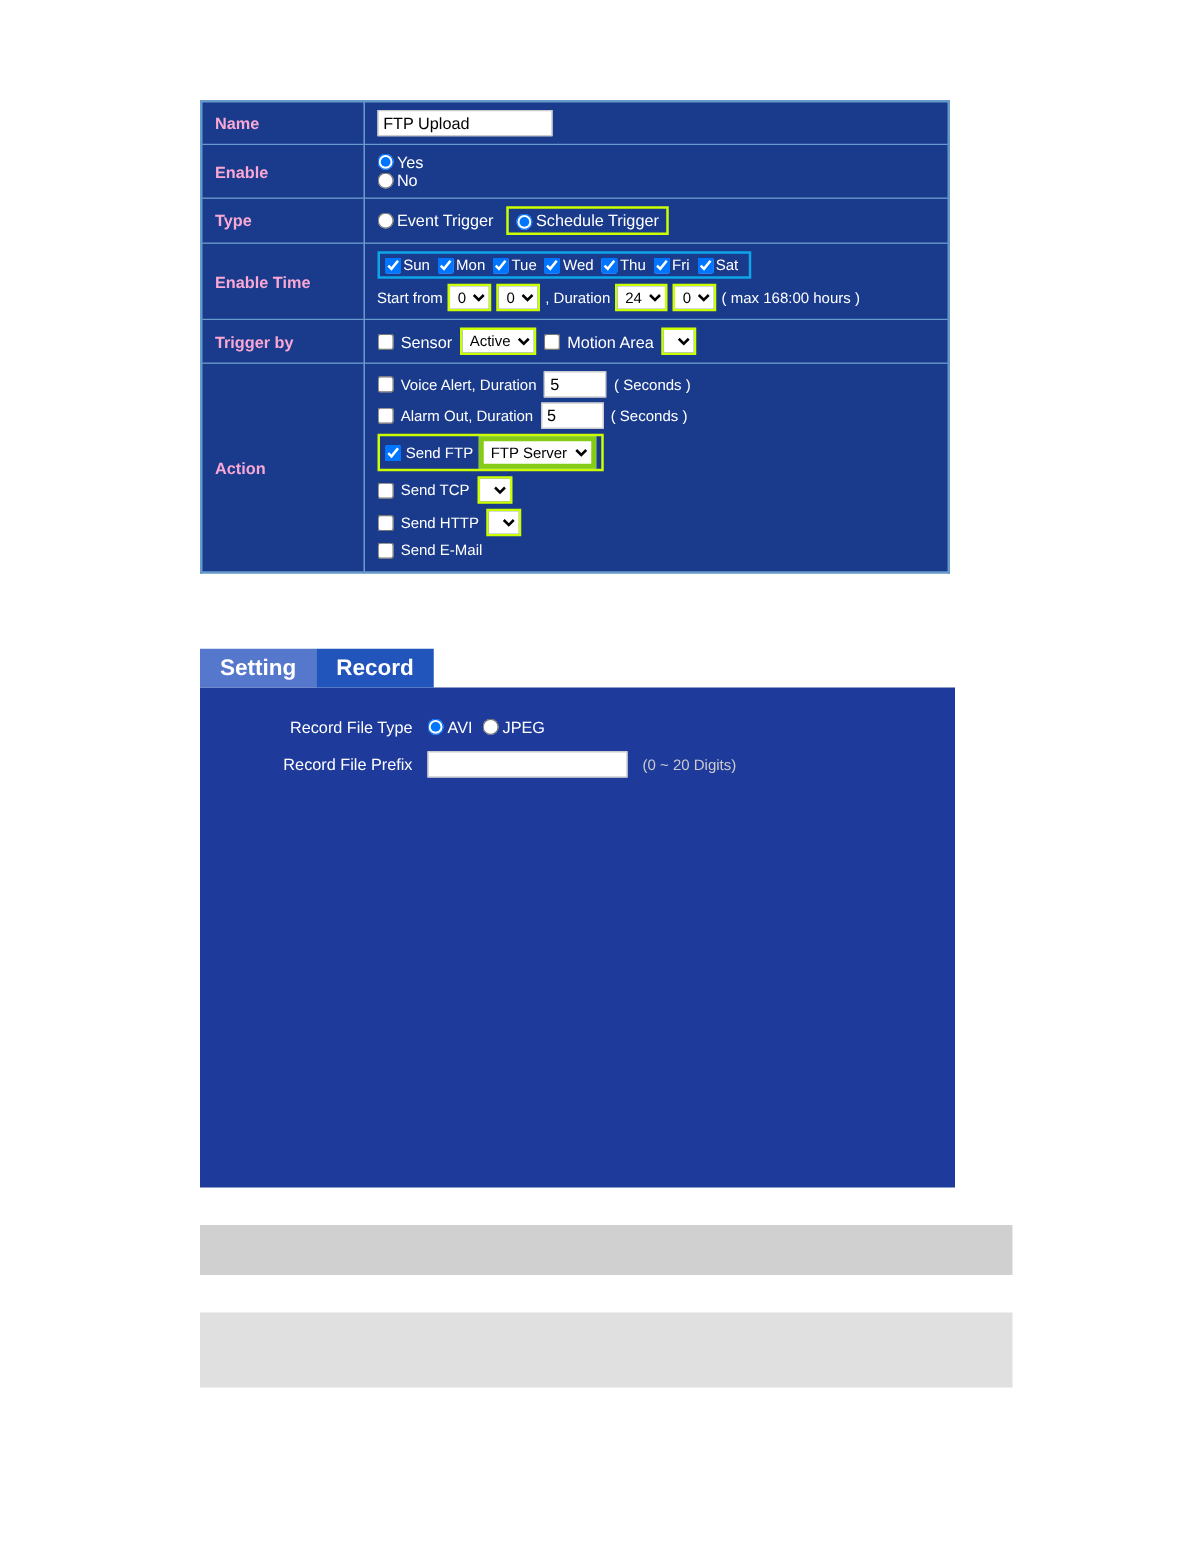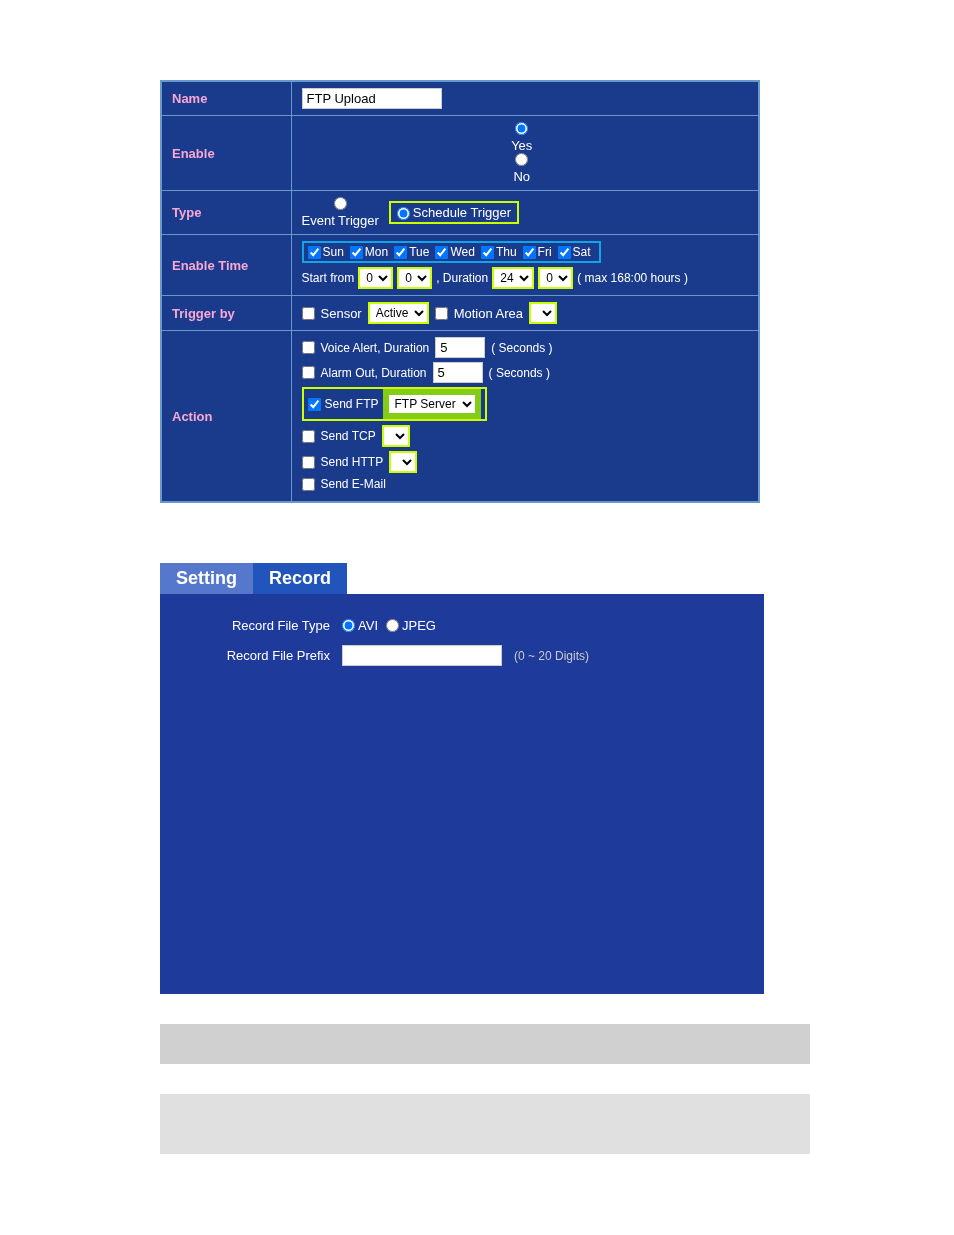--- a/index.html
+++ b/index.html
@@ -79,21 +79,20 @@
       margin-top: 4px;
     }
 
     .radio-label {
       color: #fff;
       display: flex;
       align-items: center;
       gap: 3px;
       margin-right: 6px;
       font-size: 13px;
-      flex-direction: column;
     }
 
     .type-row {
       display: flex;
       align-items: center;
       gap: 4px;
     }
 
     .schedule-trigger-box {
       border: 2px solid #ccff00;
@@ -387,21 +386,21 @@
         <div class="action-row">
           <input type="checkbox" style="">
           <span>Alarm Out, Duration</span>
           <input type="text" value="5" style="width: 50px;">
           <span>( Seconds )</span>
         </div>
         <div class="action-row">
           <span class="send-ftp-box">
             <input type="checkbox" checked="" style="">
             <span>Send FTP</span>
-            <select style="background:#fff;color:#000;border:6px solid #84cc16;font-size:12px;">
+            <select style="background:#fff;color:#000;border:4px solid #84cc16;font-size:12px;">
               <option>FTP Server</option>
             </select>
           </span>
         </div>
         <div class="action-row">
           <input type="checkbox" style="">
           <span>Send TCP</span>
           <span class="select-outline">
             <select>
               <option></option>

